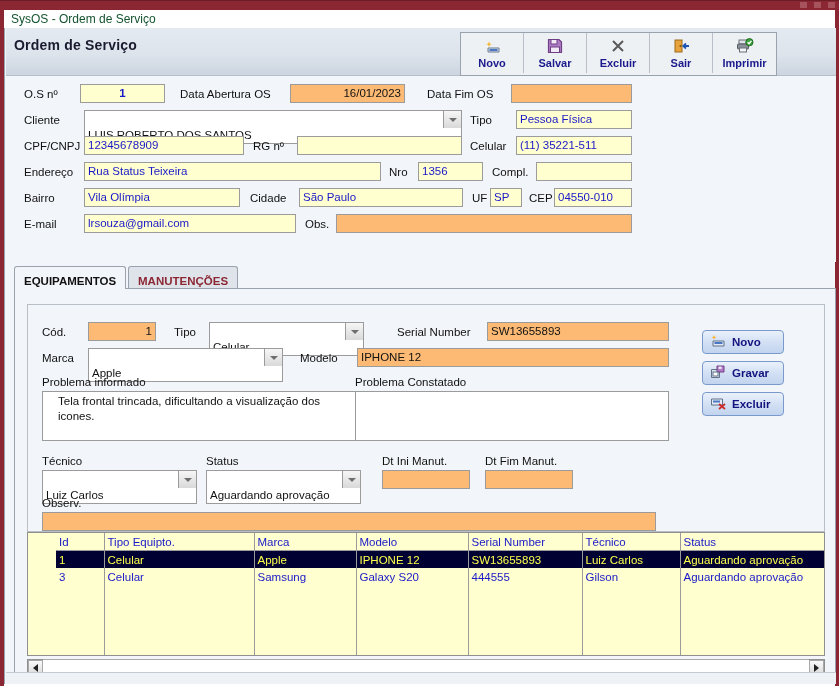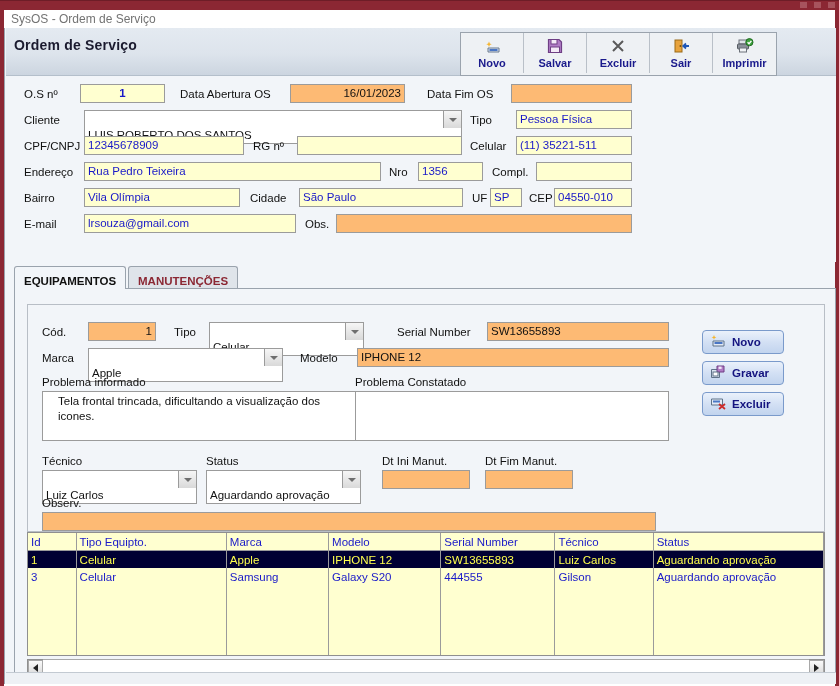--- a/index.html
+++ b/index.html
@@ -53,21 +53,21 @@
     right: 0; top: 10px;
     width: 4px; height: 676px;
     background: #8b2733;
   }
   .title-text {
     position: absolute;
     left: 11px; top: 10px;
     height: 18px;
     line-height: 18px;
     font-size: 12px;
-    color: #737373;
+    color: #14532d;
     white-space: nowrap;
   }
   .title-bg {
     position: absolute;
     left: 4px; top: 10px;
     width: 831px; height: 18px;
     background: #ffffff;
   }
 
   
@@ -284,20 +284,21 @@
   
   .grid {
     position: absolute;
     left: 12px; top: 243px;
     width: 798px;
     height: 124px;
     box-sizing: border-box;
     border: 1px solid #8f8f8f;
     background: #ffffd0;
     overflow: hidden;
+    padding-left: 28px;
   }
   table.dg {
     border-collapse: collapse;
     width: 100%;
     table-layout: fixed;
     font-size: 11.5px;
   }
   table.dg th {
     background: #ffffd0;
     color: #1919c8;
@@ -472,21 +473,21 @@
       <div class="lbl" style="left:18px; top:63px;">CPF/CNPJ</div>
       <div class="fld" style="left:78px; top:60px; width:160px;">12345678909</div>
 
       <div class="lbl" style="left:247px; top:63px;">RG nº</div>
       <div class="fld" style="left:291px; top:60px; width:165px;"></div>
 
       <div class="lbl" style="left:464px; top:63px;">Celular</div>
       <div class="fld" style="left:510px; top:60px; width:116px;">(11) 35221-511</div>
 
       <div class="lbl" style="left:18px; top:89px;">Endereço</div>
-      <div class="fld" style="left:78px; top:86px; width:297px;">Rua Pedro Teixeira</div>
+      <div class="fld" style="left:78px; top:86px; width:297px;">Rua Status Teixeira</div>
 
       <div class="lbl" style="left:383px; top:89px;">Nro</div>
       <div class="fld" style="left:412px; top:86px; width:65px;">1356</div>
 
       <div class="lbl" style="left:486px; top:89px;">Compl.</div>
       <div class="fld" style="left:530px; top:86px; width:96px;"></div>
 
       <div class="lbl" style="left:18px; top:115px;">Bairro</div>
       <div class="fld" style="left:78px; top:112px; width:156px;">Vila Olímpia</div>
 

